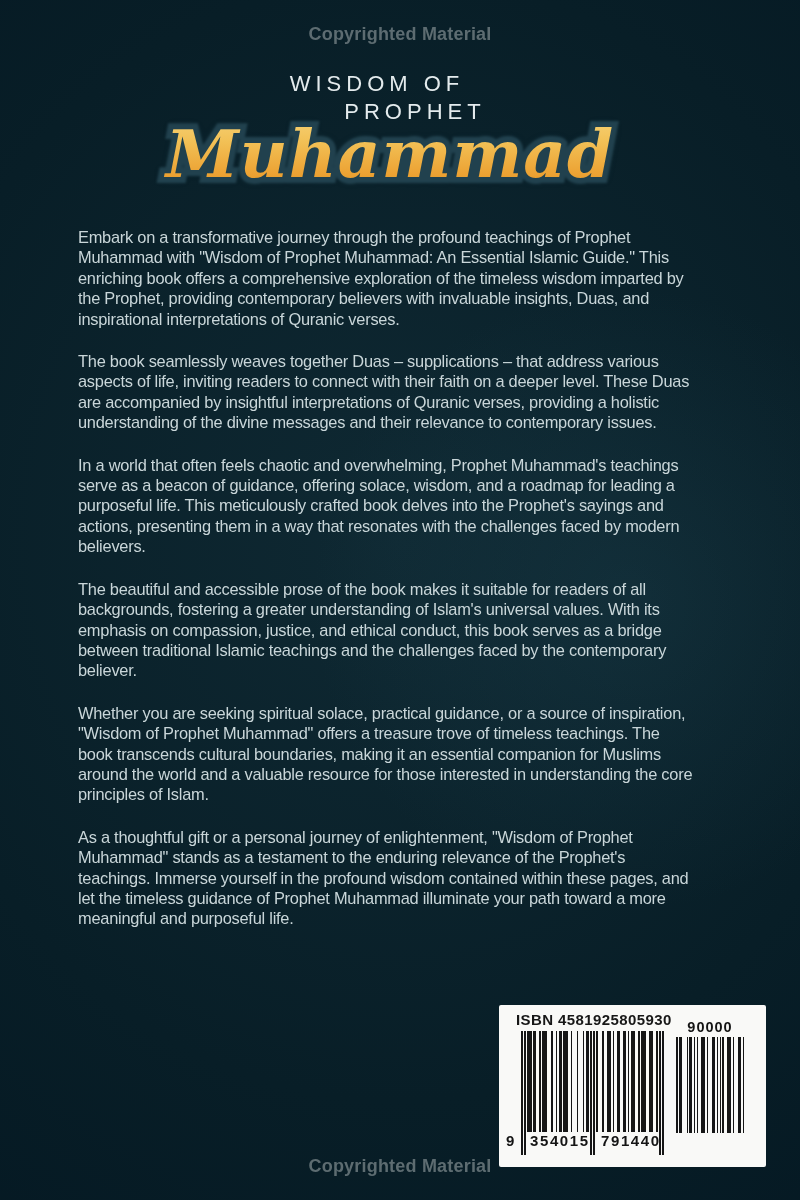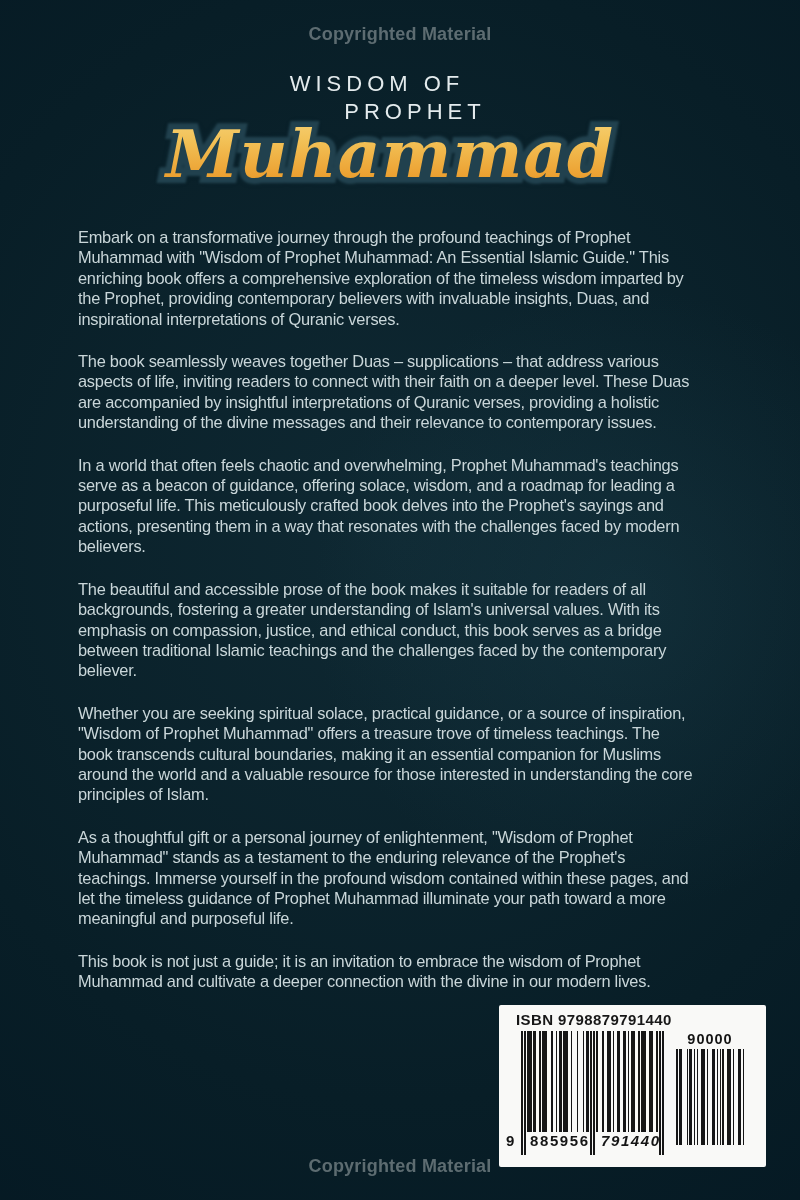--- a/index.html
+++ b/index.html
@@ -61,22 +61,22 @@
   .barcode-main{position:absolute;left:22px;top:26px;width:144px;height:132px;}
   .bars{display:flex;align-items:flex-start;}
   .bc-mod{flex:none;}
   .bc-mod.on{background:#161616;}
   .bc-digits span{
     position:absolute;top:101px;font-size:15px;font-weight:600;
     color:#141414;letter-spacing:1.6px;white-space:nowrap;
   }
   .bc-digit-9{left:-15px;letter-spacing:0;}
   .bc-digits-g1{left:9px;}
-  .bc-digits-g2{left:80px;font-style:italic;}
-  .barcode-supp{position:absolute;left:176px;top:26px;width:70px;}
+  .bc-digits-g2{left:80px;}
+  .barcode-supp{position:absolute;left:176px;top:14px;width:70px;}
   .supp-num{
     text-align:center;font-size:14.5px;font-weight:600;color:#141414;
     letter-spacing:1px;margin-bottom:2px;
   }
 </style>
 </head>
 <body>
 
 <div class="cover">
 
@@ -113,26 +113,24 @@
     <p>Whether you are seeking spiritual solace, practical guidance, or a source of inspiration,
 "Wisdom of Prophet Muhammad" offers a treasure trove of timeless teachings. The
 book transcends cultural boundaries, making it an essential companion for Muslims
 around the world and a valuable resource for those interested in understanding the core
 principles of Islam.</p>
     <p>As a thoughtful gift or a personal journey of enlightenment, "Wisdom of Prophet
 Muhammad" stands as a testament to the enduring relevance of the Prophet's
 teachings. Immerse yourself in the profound wisdom contained within these pages, and
 let the timeless guidance of Prophet Muhammad illuminate your path toward a more
 meaningful and purposeful life.</p>
-    <p>This book is not just a guide; it is an invitation to embrace the wisdom of Prophet
-Muhammad and cultivate a deeper connection with the divine in our modern lives.</p>
   </div>
 
   <div class="isbn-box">
-    <div class="isbn-label">ISBN 9798879791440</div>
+    <div class="isbn-label">ISBN 4581925805930</div>
 
     <div class="barcode-main">
       <div class="bars" id="ean13-bars">
           <div class="bc-mod on" style="width: 1.5px; height: 124px;"></div>
           <div class="bc-mod" style="width: 1.5px; height: 124px;"></div>
           <div class="bc-mod on" style="width: 1.5px; height: 124px;"></div>
           <div class="bc-mod" style="width: 1.5px; height: 101px;"></div>
           <div class="bc-mod on" style="width: 1.5px; height: 101px;"></div>
           <div class="bc-mod on" style="width: 1.5px; height: 101px;"></div>
           <div class="bc-mod on" style="width: 1.5px; height: 101px;"></div>
@@ -220,21 +218,21 @@
           <div class="bc-mod" style="width: 1.5px; height: 101px;"></div>
           <div class="bc-mod" style="width: 1.5px; height: 101px;"></div>
           <div class="bc-mod on" style="width: 1.5px; height: 101px;"></div>
           <div class="bc-mod" style="width: 1.5px; height: 101px;"></div>
           <div class="bc-mod on" style="width: 1.5px; height: 124px;"></div>
           <div class="bc-mod" style="width: 1.5px; height: 124px;"></div>
           <div class="bc-mod on" style="width: 1.5px; height: 124px;"></div>
         </div>
       <div class="bc-digits">
         <span class="bc-digit-9">9</span>
-        <span class="bc-digits-g1">885956</span>
+        <span class="bc-digits-g1">354015</span>
         <span class="bc-digits-g2">791440</span>
       </div>
     </div>
 
     <div class="barcode-supp">
       <div class="supp-num">90000</div>
       <div class="bars" id="ean5-bars">
           <div class="bc-mod" style="width: 1.45px; height: 96px;"></div>
           <div class="bc-mod on" style="width: 1.45px; height: 96px;"></div>
           <div class="bc-mod" style="width: 1.45px; height: 96px;"></div>

